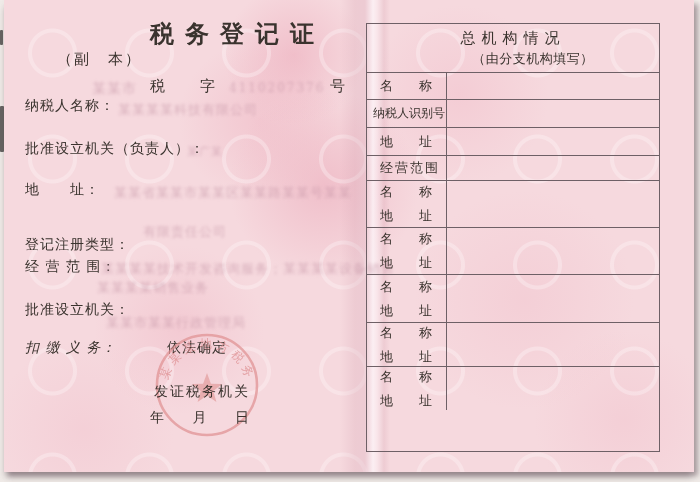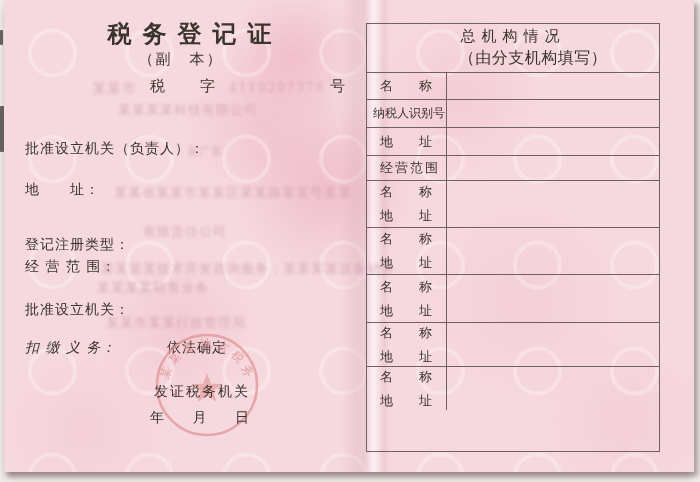--- a/index.html
+++ b/index.html
@@ -33,33 +33,33 @@
       rgba(200,140,158,0) 0%, rgba(198,140,158,0.18) 30%,
       rgba(226,186,198,0.45) 50%, rgba(252,242,246,0.85) 66%,
       rgba(252,242,246,0.5) 74%, rgba(205,150,166,0.2) 88%, rgba(205,150,166,0) 100%);
   }
   .edge-mark{position:absolute;background:#4c4a49;opacity:.85;border-radius:1px;}
   .txt{position:absolute;color:#3a332e;white-space:nowrap;}
   .faint{
     position:absolute;white-space:nowrap;color:#c08fa1;opacity:.55;
     filter:blur(1.4px);font-size:13px;letter-spacing:1px;
   }
-  .title{font-size:24px;font-weight:bold;letter-spacing:11px;text-align:center;}
-  .subtitle{font-size:15px;letter-spacing:2px;text-align:center;}
+  .title{font-size:24px;font-weight:bold;letter-spacing:11px;text-align:right;}
+  .subtitle{font-size:15px;letter-spacing:2px;text-align:left;}
   .fld{font-size:14px;letter-spacing:1px;}
   
   #regtable{
     position:absolute;left:362px;top:23px;width:294px;height:429px;
     border:1px solid #6e6066;box-sizing:border-box;display:flex;flex-direction:column;
   }
   .trow{display:flex;border-bottom:1px solid #6e6066;box-sizing:border-box;}
   .trow:last-child{border-bottom:none;}
   .thead{flex-direction:column;align-items:center;justify-content:center;}
   .thead .t1{font-size:15px;letter-spacing:6px;color:#3a332e;}
-  .thead .t2{font-size:16px;letter-spacing:0.5px;color:#3a332e;margin-top:2px;margin-left:40px;}
+  .thead .t2{font-size:13px;letter-spacing:0.5px;color:#3a332e;margin-top:2px;margin-left:40px;}
   .lblcell{width:80px;border-right:1px solid #6e6066;box-sizing:border-box;
     display:flex;flex-direction:column;justify-content:center;padding-left:13px;
     font-size:13px;color:#3a332e;}
   .valcell{flex:1;}
   .lblcell .l2{margin-top:6px;}
   .small{font-size:12px;padding-left:0;margin-left:-7px;}
   
   #seal{position:absolute;left:148px;top:330px;width:110px;height:110px;filter:blur(0.5px);opacity:.9;z-index:1;}
   .overseal{z-index:2;}
 </style>
@@ -73,20 +73,21 @@
 
     <div class="txt title" style="left:53px;top:18px;width:260px;padding-left:8px;">税务登记证</div>
     <div class="txt subtitle" style="left:53px;top:50px;width:248px;">（副　本）</div>
 
     <div class="faint" style="left:88px;top:80px;font-size:14px;">某某市</div>
     <div class="txt fld" style="left:146px;top:77px;font-size:15px;">税</div>
     <div class="txt fld" style="left:196px;top:77px;font-size:15px;">字</div>
     <div class="faint" style="left:225px;top:81px;font-size:12px;letter-spacing:2px;">4110207376</div>
     <div class="txt fld" style="left:326px;top:77px;font-size:15px;">号</div>
 
+    <div class="txt fld" style="left:21px;top:97px;">纳税人名称：</div>
     <div class="faint" style="left:114px;top:101px;">某某某某科技有限公司</div>
 
     <div class="txt fld" style="left:21px;top:140px;">批准设立机关（负责人）：</div>
     <div class="faint" style="left:183px;top:144px;font-size:11px;">某广某</div>
 
     <div class="txt fld" style="left:21px;top:181px;">地　　址：</div>
     <div class="faint" style="left:110px;top:184px;">某某省某某市某某区某某路某某号某某</div>
 
     <div class="txt fld" style="left:21px;top:236px;">登记注册类型：</div>
     <div class="faint" style="left:139px;top:223px;">有限责任公司</div>

